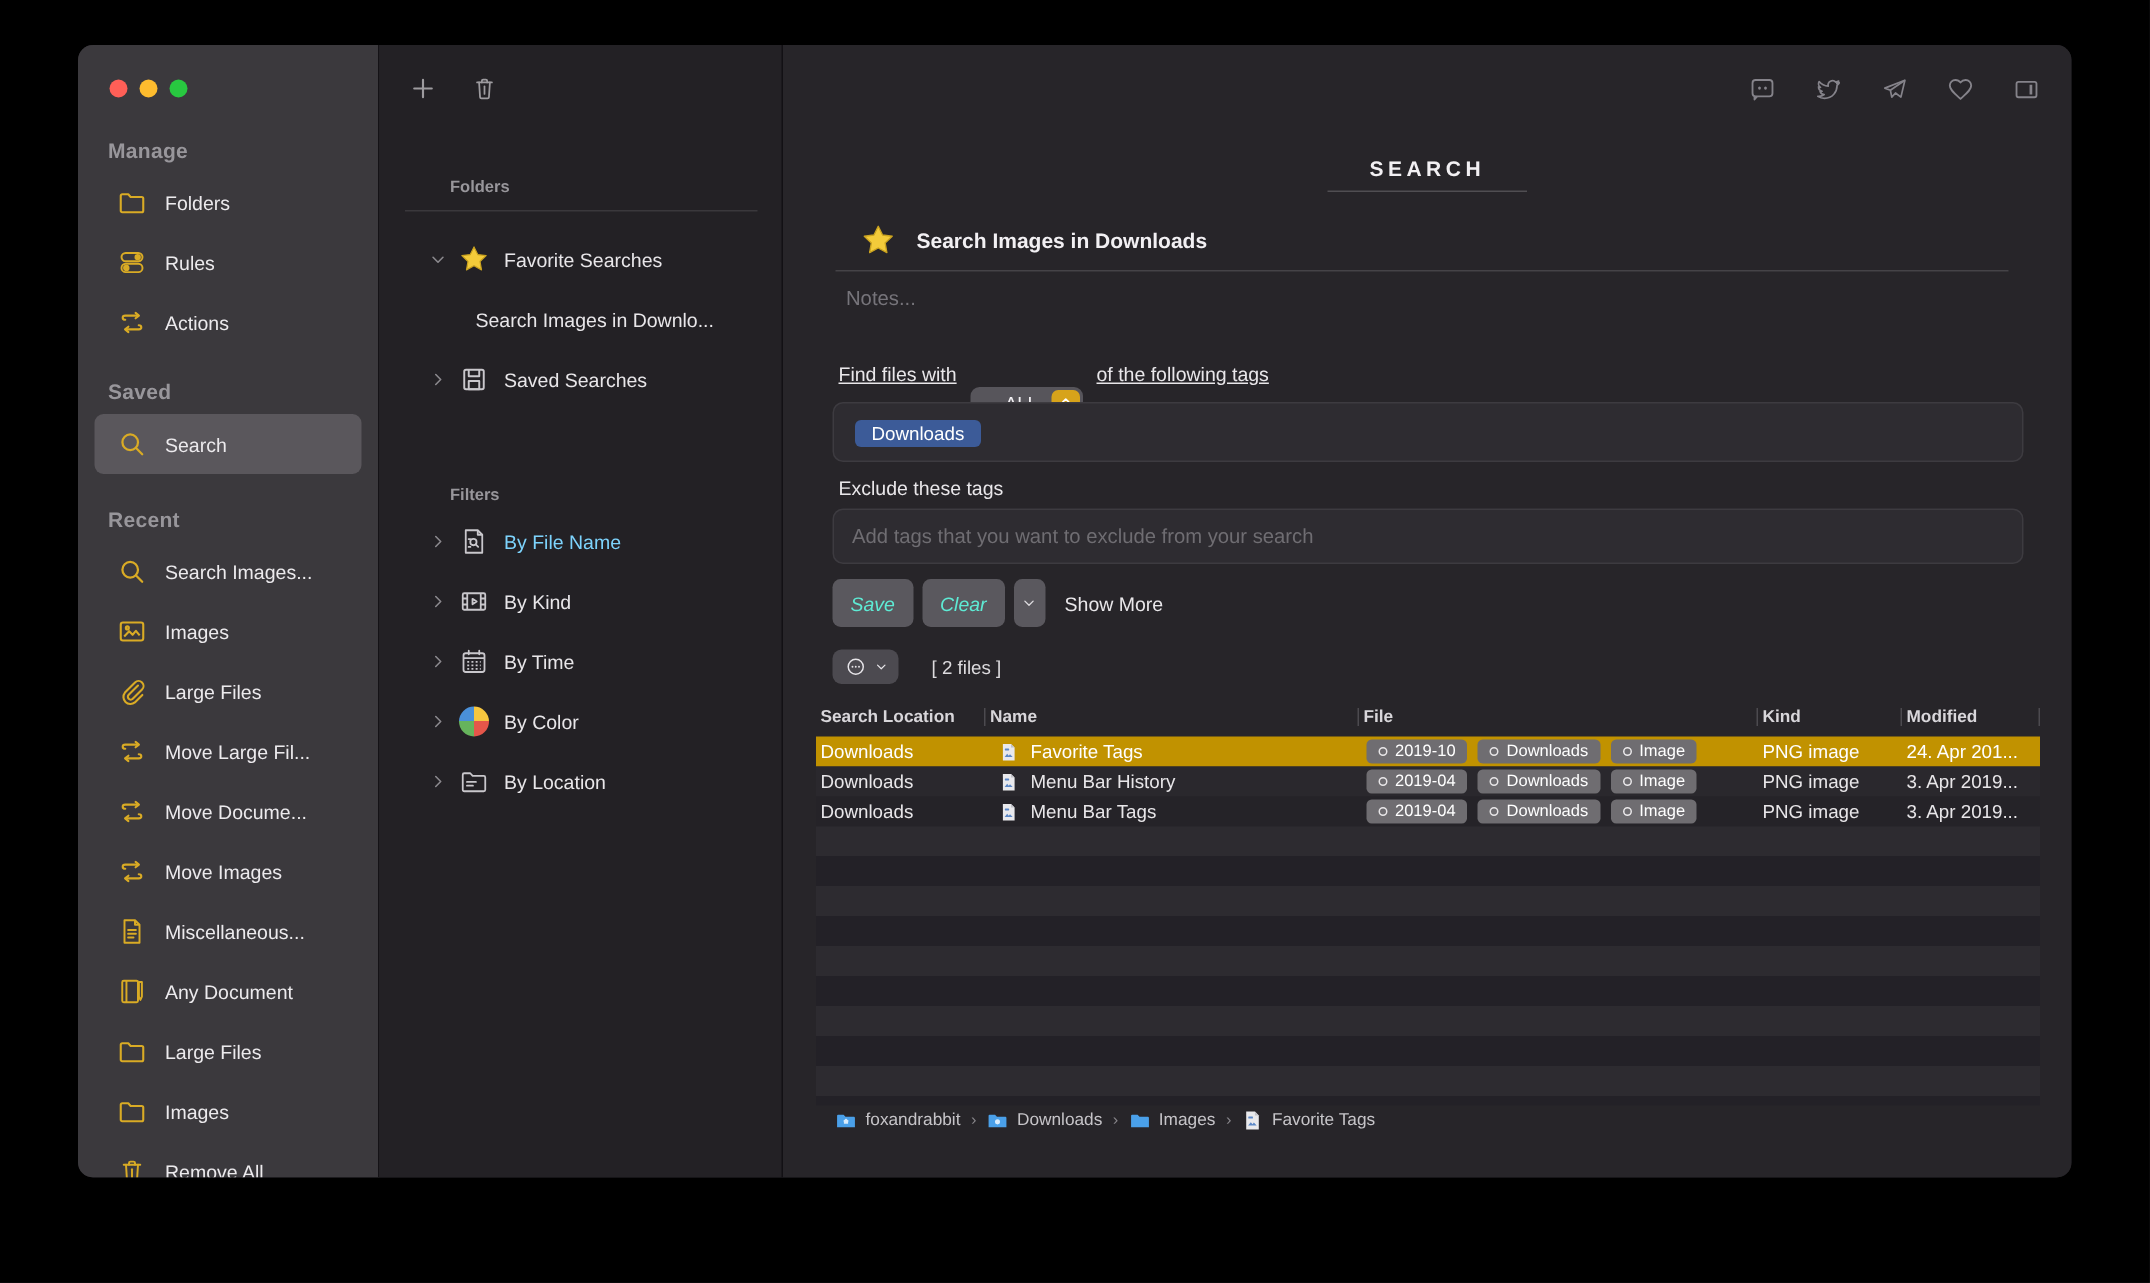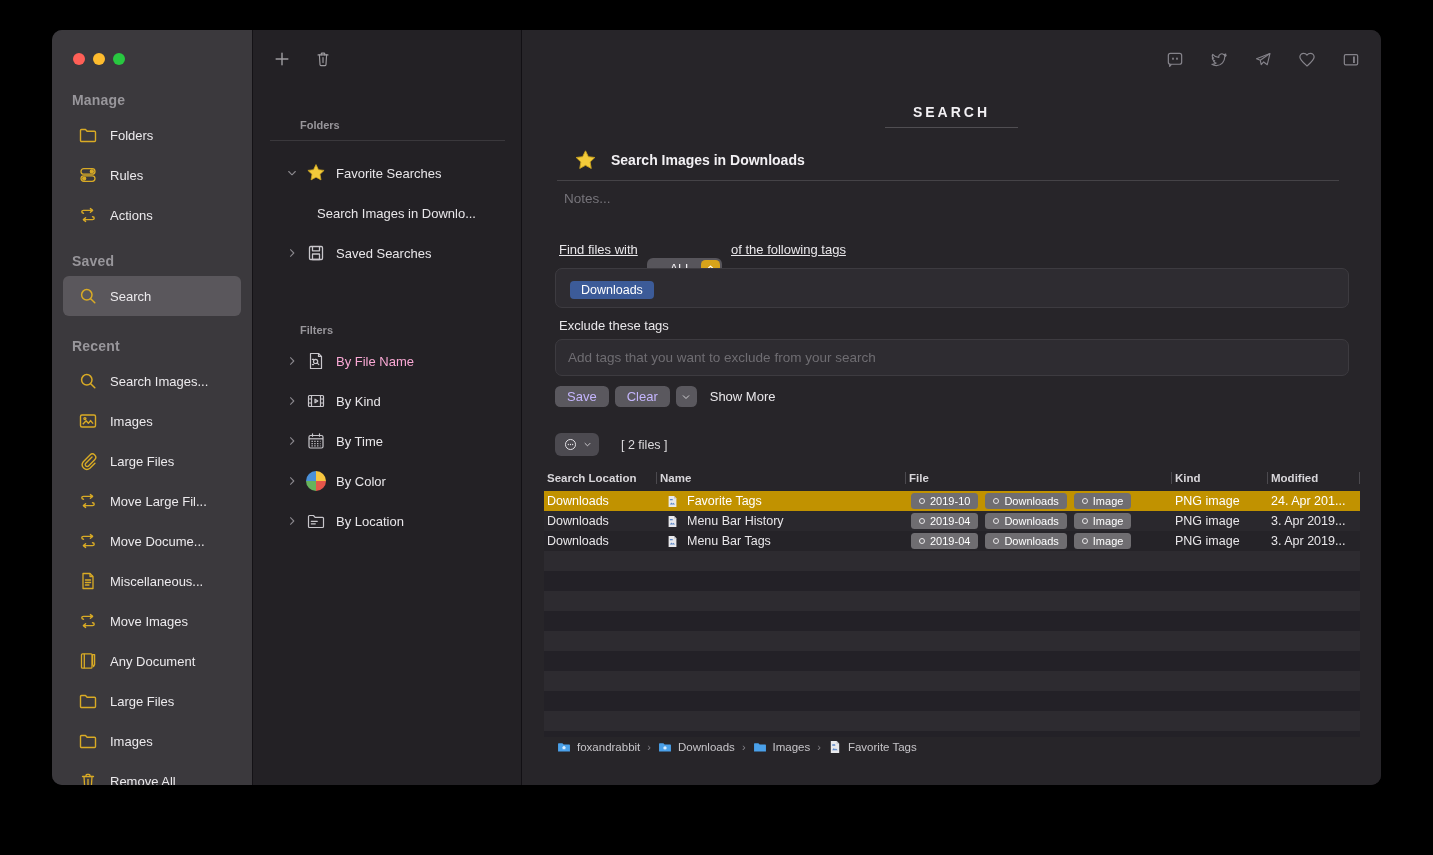--- a/index.html
+++ b/index.html
@@ -67,22 +67,22 @@
   .tagbox.include { top:238px; height:40px; padding:11px 0 0 14px; }
   .tagbox.exclude { top:309px; height:37px; }
   .tag-chip { display:inline-flex; align-items:center; height:18px; padding:0 11px; background:#3c5b98;
               border-radius:4px; color:#fff; font-size:12.5px; }
   .exclude-label { position:absolute; top:288px; left:37px; font-size:13px; }
   .exclude-input { width:100%; height:100%; background:transparent; border:none; outline:none;
     padding:0 12px; color:#eceaed; font-size:13.5px; font-family:inherit; }
   .exclude-input::placeholder { color:#6f6d72; }
 
   .btn-row { position:absolute; top:356px; left:33px; display:flex; align-items:center; gap:6px; }
-  .btn { height:21px; padding:0 12px; background:#5a585e; border:none; border-radius:5.5px;
-         color:#c4b5fd; font-size:13px; font-family:inherit; cursor:pointer; }
+  .btn { height:32px; padding:0 12px; background:#5a585e; border:none; border-radius:5.5px;
+         color:#5eead4; font-size:13px; font-family:inherit; cursor:pointer;font-style:italic; }
   .btn.chev { width:21px; padding:0; display:flex; align-items:center; justify-content:center; }
   .btn.chev svg { width:10px; height:10px; }
   .show-more { margin-left:7px; font-size:13px; color:#e9e7ea; }
 
   .options-row { position:absolute; top:403px; left:33px; display:flex; align-items:center; }
   .opt-btn { width:44px; height:23px; background:#4c4a50; border-radius:6px; display:flex;
              align-items:center; justify-content:center; gap:5px; color:#e6e4e8; cursor:pointer; }
   .opt-btn .dots { width:15px; height:15px; }
   .opt-btn .dots svg, .opt-btn .cv svg { display:block; width:100%; height:100%; }
   .opt-btn .cv { width:9px; height:9px; }
@@ -331,32 +331,32 @@
       <span class="ic">
           <svg viewBox="0 0 20 20">
             <use href="#i-sync"></use>
           </svg>
         </span>
       <span class="lbl">Move Docume...</span>
     </div>
     <div class="side-item">
       <span class="ic">
           <svg viewBox="0 0 20 20">
+            <use href="#i-sync"></use>
+          </svg>
+        </span>
+      <span class="lbl">Move Images</span>
+    </div>
+    <div class="side-item">
+      <span class="ic">
+          <svg viewBox="0 0 20 20">
             <use href="#i-doc"></use>
           </svg>
         </span>
       <span class="lbl">Miscellaneous...</span>
-    </div>
-    <div class="side-item">
-      <span class="ic">
-          <svg viewBox="0 0 20 20">
-            <use href="#i-sync"></use>
-          </svg>
-        </span>
-      <span class="lbl">Move Images</span>
     </div>
     <div class="side-item">
       <span class="ic">
           <svg viewBox="0 0 20 20">
             <use href="#i-book"></use>
           </svg>
         </span>
       <span class="lbl">Any Document</span>
     </div>
     <div class="side-item">
@@ -436,21 +436,21 @@
       <span class="tw-chev">
           <svg viewBox="0 0 20 20">
             <use href="#i-chev-r"></use>
           </svg>
         </span>
       <span class="ic">
           <svg viewBox="0 0 20 20">
             <use href="#i-filename"></use>
           </svg>
         </span>
-      <span class="lbl" style="color:#f9a8d4">By File Name</span>
+      <span class="lbl" style="color:#7dd3fc">By File Name</span>
     </div>
     <div class="tree-row" style="color:#b5b3b8">
       <span class="tw-chev">
           <svg viewBox="0 0 20 20">
             <use href="#i-chev-r"></use>
           </svg>
         </span>
       <span class="ic">
           <svg viewBox="0 0 20 20">
             <use href="#i-kind"></use>

